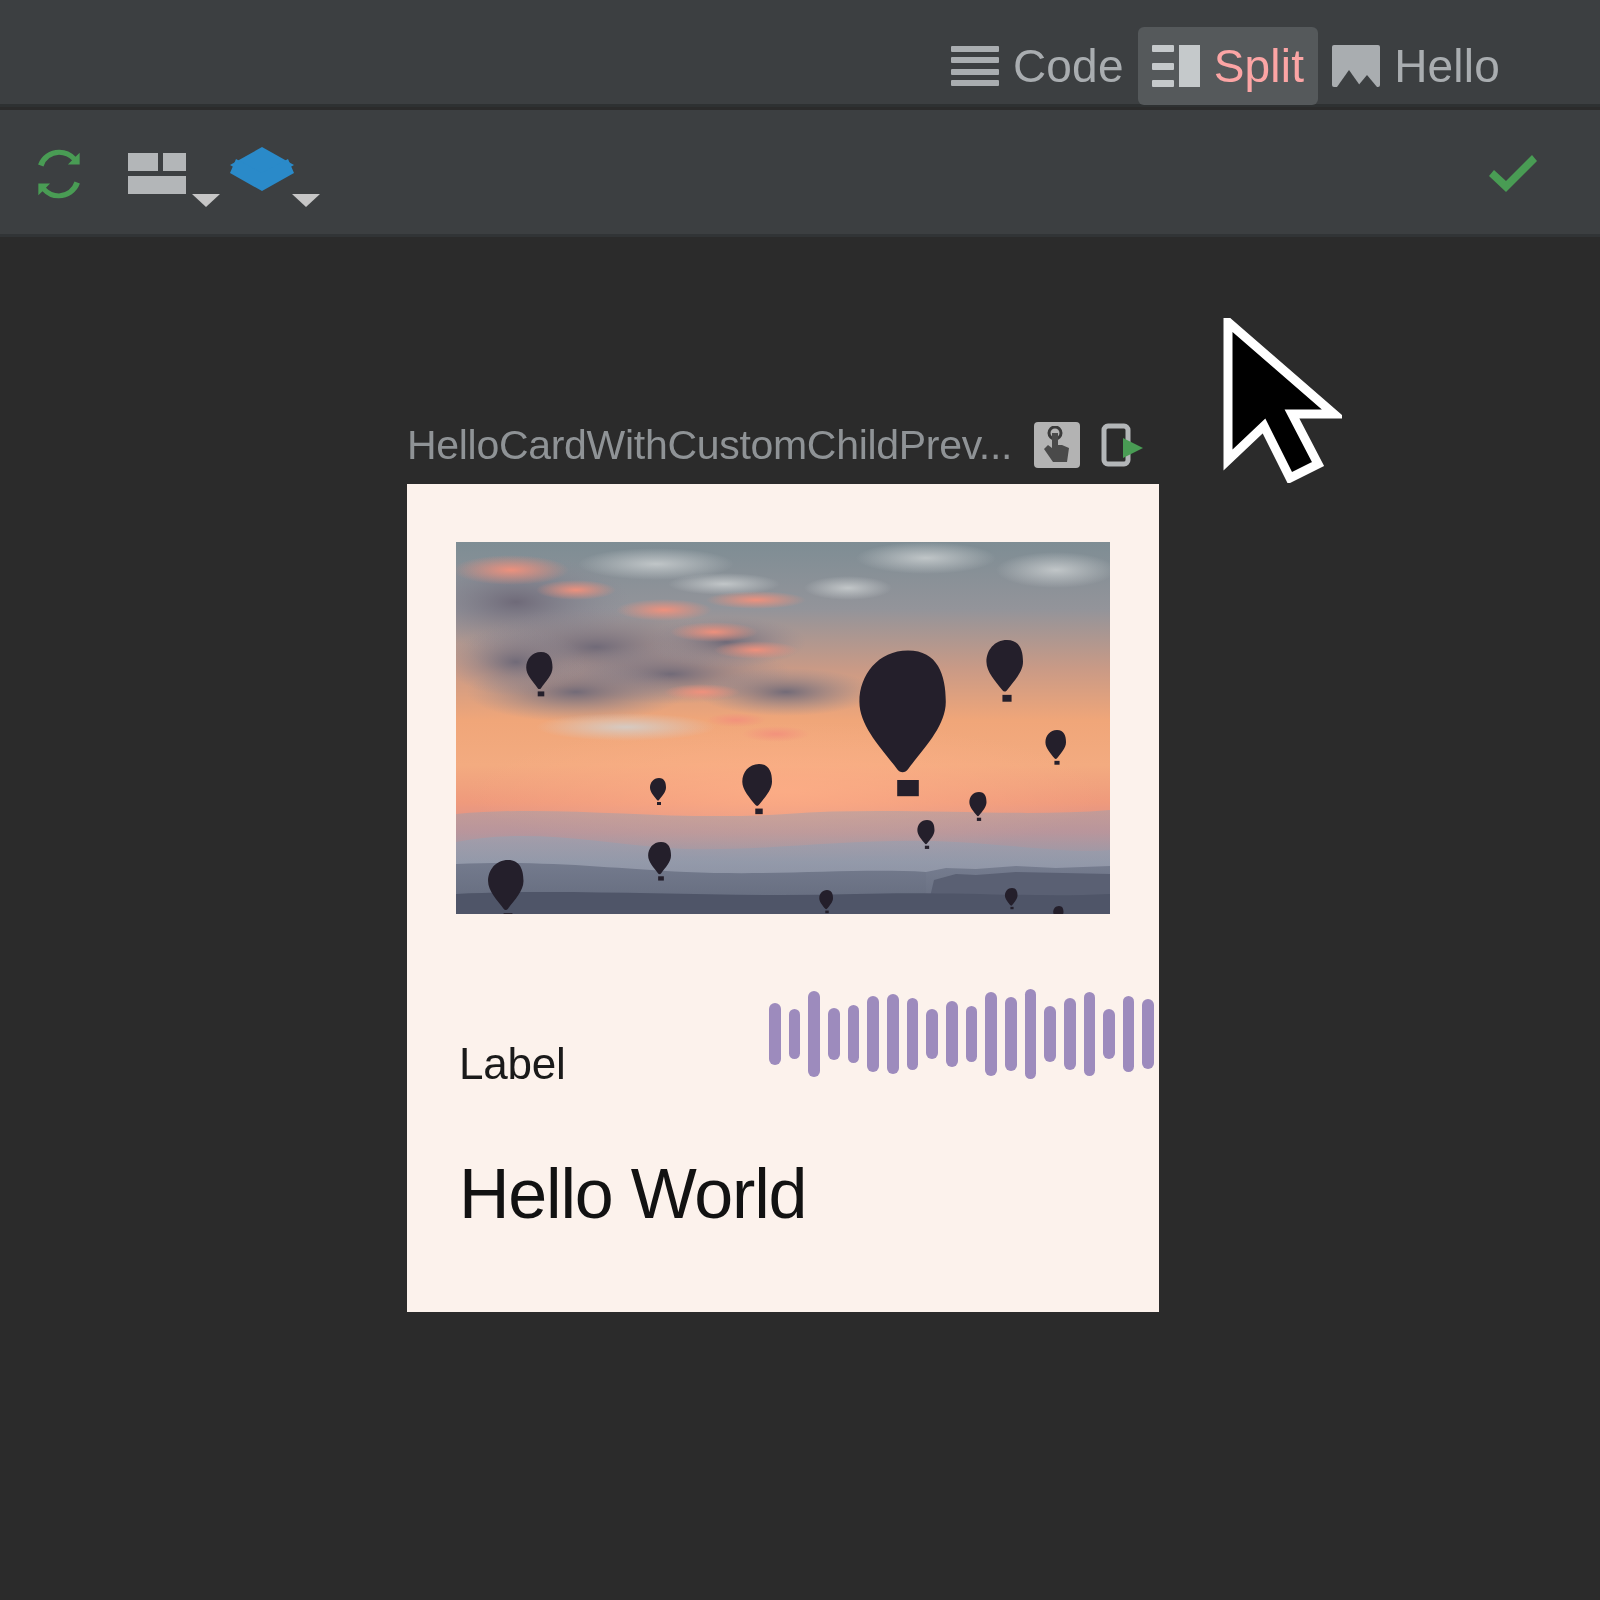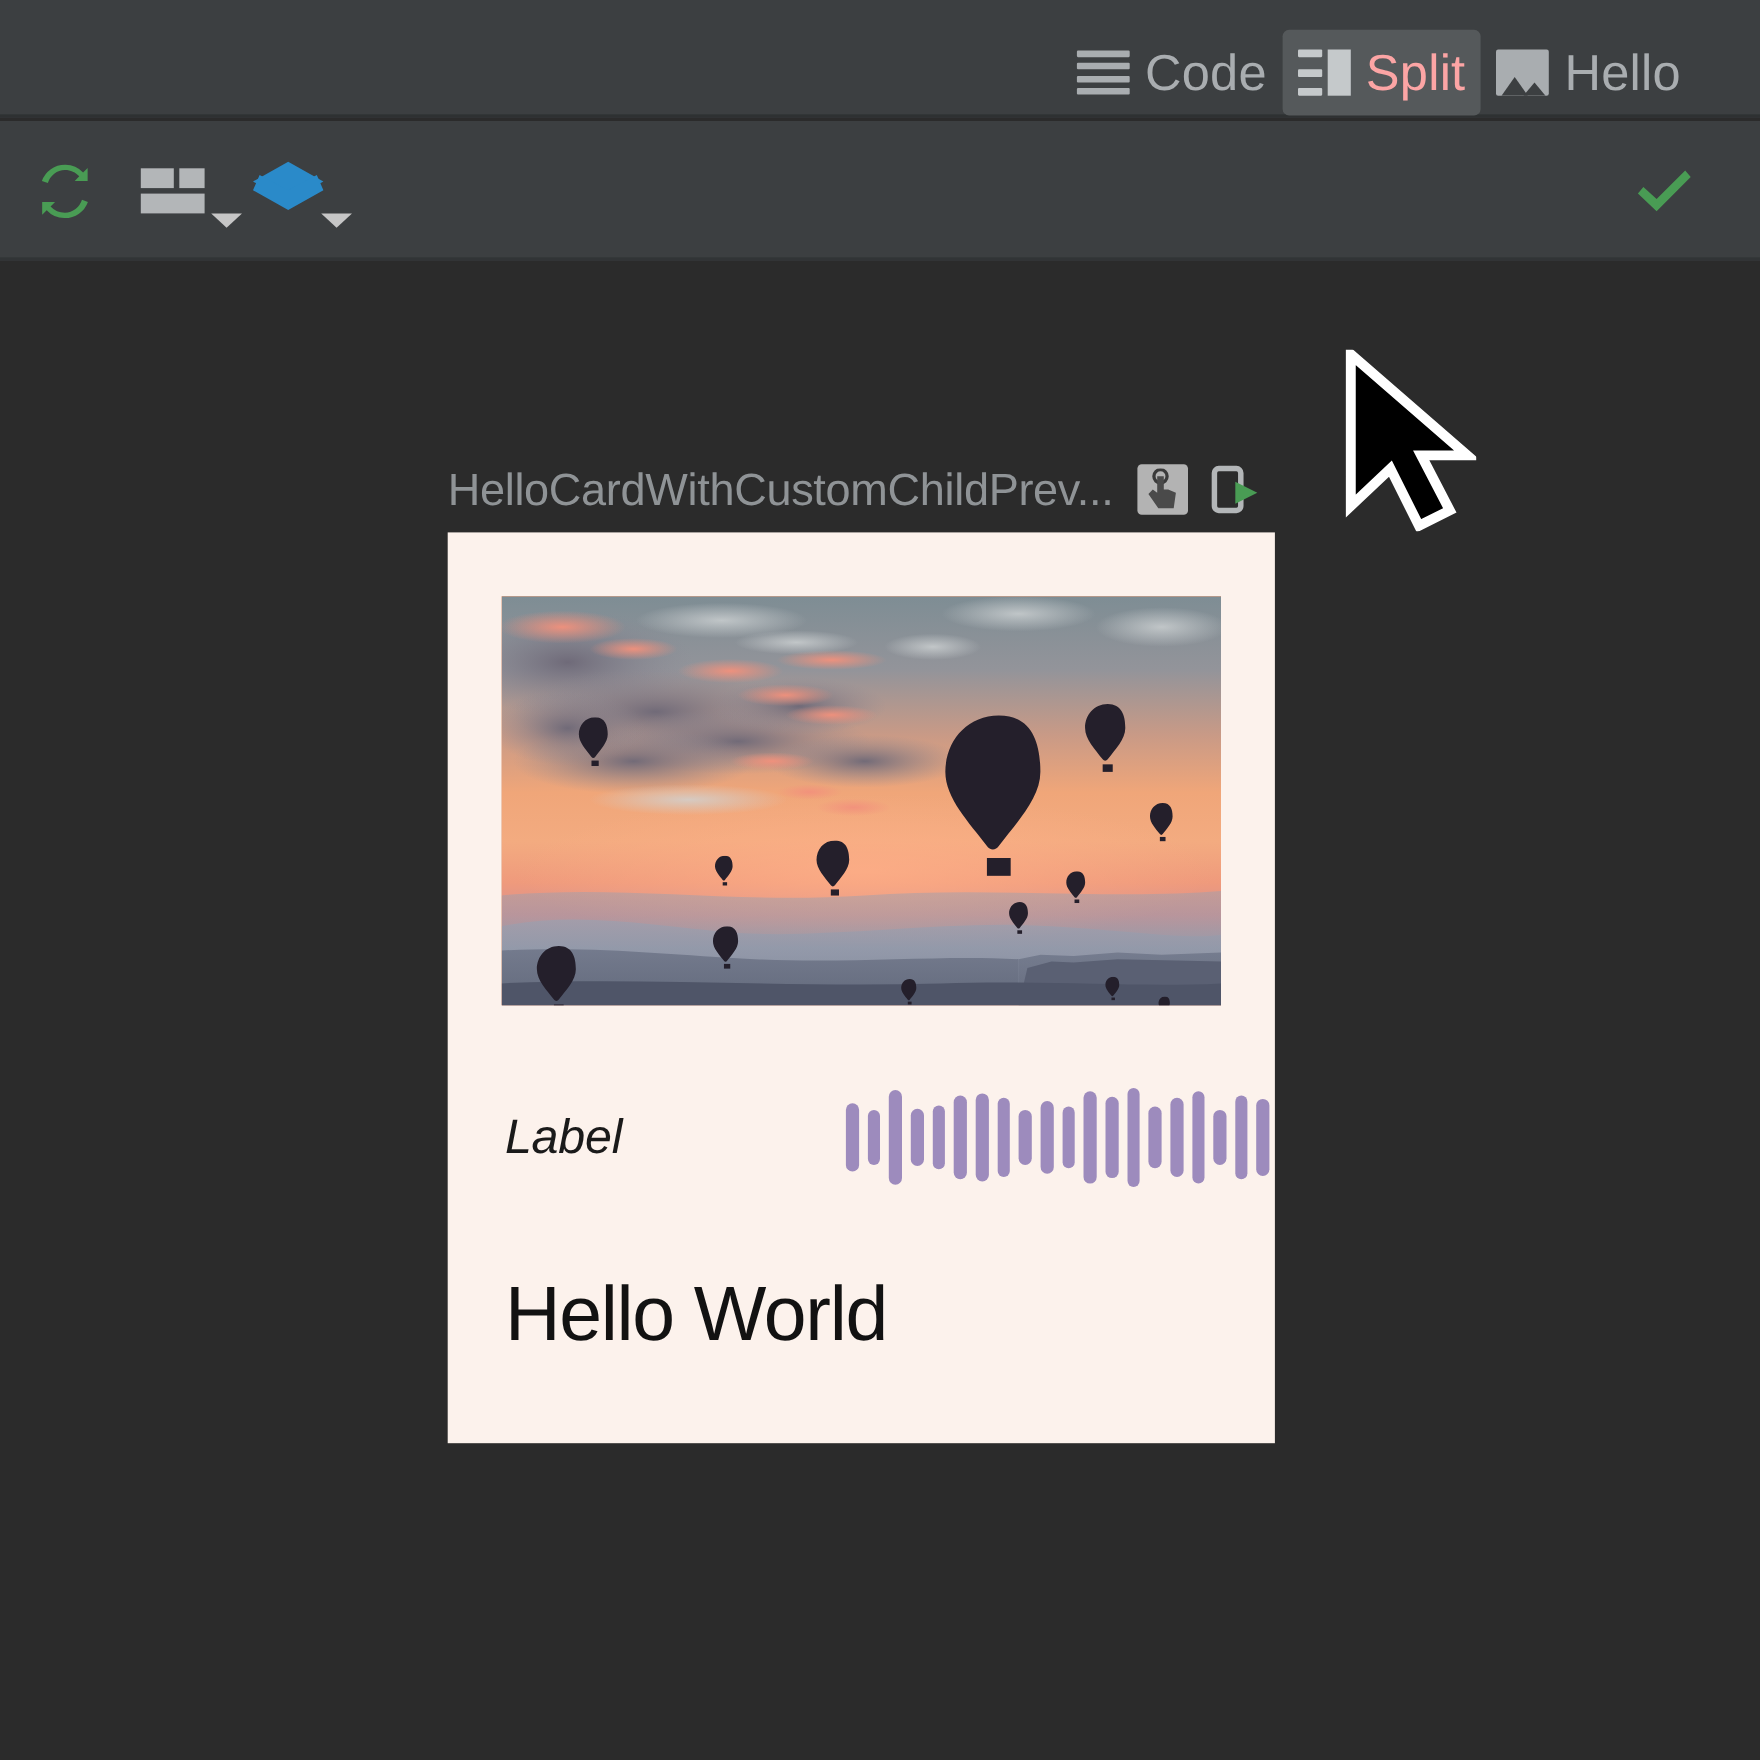--- a/index.html
+++ b/index.html
@@ -10,21 +10,21 @@
     overflow: hidden;
   }
 
   
   #top-bar {
     position: absolute; left: 0; top: 0; width: 1600px; height: 107px;
     background: #3c3f41;
     border-bottom: 3px solid #2e3132;
     display: flex; align-items: center; justify-content: flex-end;
   }
-  #mode-tabs { display: flex; align-items: center; height: 100%; padding-right: 58px; margin-top: 28px; }
+  #mode-tabs { display: flex; align-items: center; height: 100%; padding-right: 86px; margin-top: 28px; }
   .mode-tab {
     display: flex; align-items: center; gap: 14px;
     height: 78px; padding: 0 14px; border-radius: 6px;
     color: #a9adb0; font-size: 46px; letter-spacing: 0.2px;
     white-space: nowrap;
   }
   .mode-tab.selected { background: #55595b; color: #fca5a5; }
 
   
   .ico-code { width: 48px; height: 40px; display: flex; flex-direction: column; justify-content: space-between; }
@@ -98,21 +98,21 @@
 
   #card-photo {
     position: absolute; left: 49px; top: 58px;
     width: 654px; height: 372px;
     overflow: hidden; background: #d98f6a;
   }
   #card-photo svg { display: block; width: 654px; height: 372px; }
 
   #card-row {
     position: absolute; left: 52px; top: 495px; width: 660px; height: 110px;
-    display: flex; align-items: center; font-style: italic;
+    display: flex; align-items: flex-end;
   }
   #card-label { color: #1a1a1a; font-size: 44px; letter-spacing: -0.2px; }
   #waveform {
     position: absolute; left: 310px; top: 0;
     width: 385px; height: 110px;
     display: flex; align-items: center; gap: 8px;
   }
   #waveform .bar { width: 14px; background: #9d8bbd; border-radius: 8px; }
 
   #card-headline {

